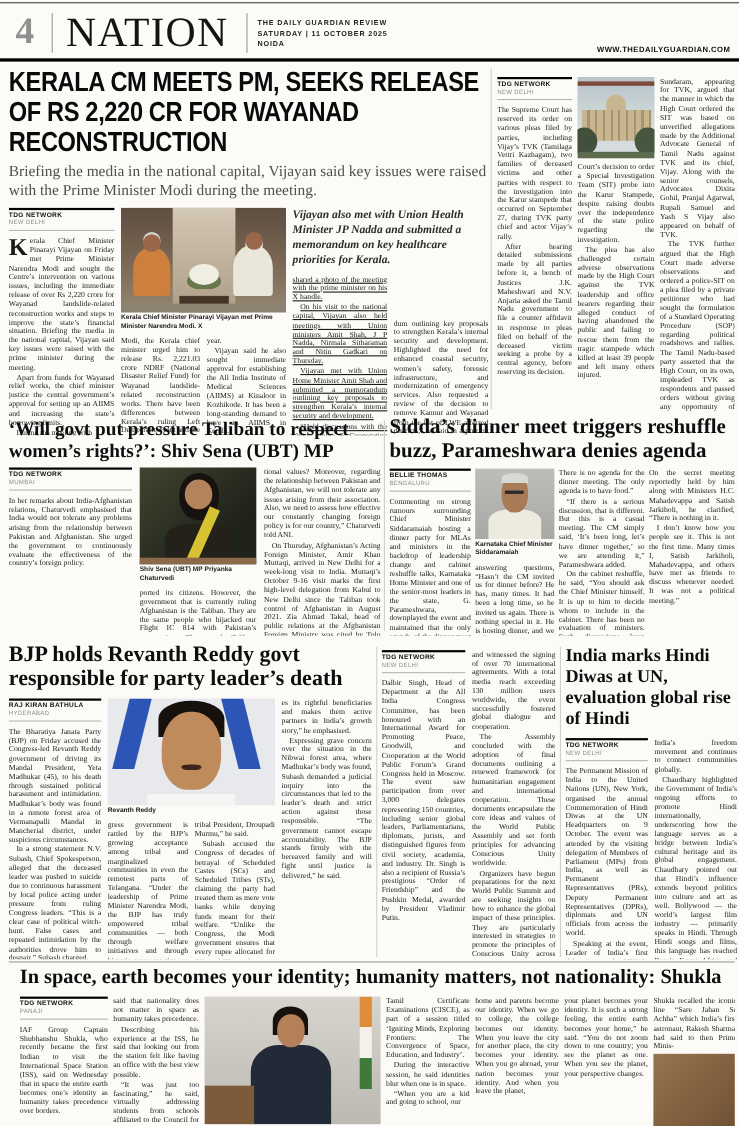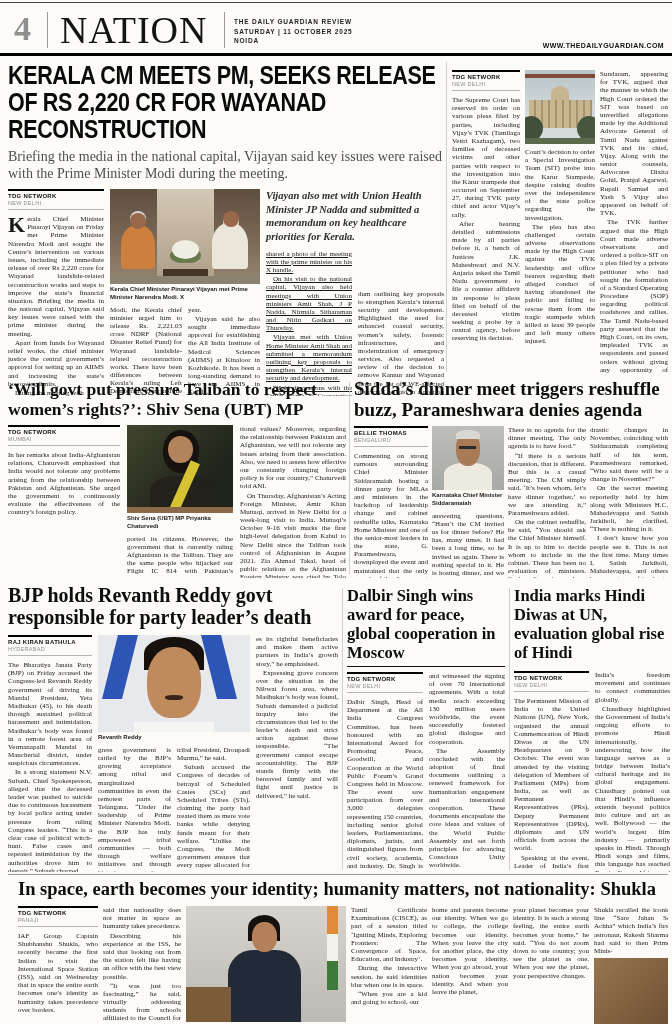--- a/index.html
+++ b/index.html
@@ -259,25 +259,24 @@
           <div class="ps-hair"></div>
           <div class="ps-glasses"></div>
         </div>
         <div class="cap">Karnataka Chief Minister Siddaramaiah</div>
         <div class="bt">
           <p>answering questions, “Hasn’t the CM invited us for dinner before? He has, many times. It had been a long time, so he invited us again. There is nothing special in it. He is hosting dinner, and we will attend.</p>
         </div>
       </div>
       <div class="bt" style="width:78px;flex:none;">
         <p>There is no agenda for the dinner meeting. The only agenda is to have food.”</p>
-        <p>“If there is a serious discussion, that is different. But this is a casual meeting. The CM simply said, ‘It’s been whom, let’s have dinner together,’ so we are attending it,” Parameshwara added.</p>
+        <p>“If there is a serious discussion, that is different. But this is a casual meeting. The CM simply said, ‘It’s been long, let’s have dinner together,’ so we are attending it,” Parameshwara added.</p>
         <p>On the cabinet reshuffle, he said, “You should ask the Chief Minister himself. It is up to him to decide whom to include in the cabinet. There has been no evaluation of ministers. Such discussions keep happening from time to time.” When asked about</p>
       </div>
       <div class="bt" style="width:78px;flex:none;">
-        <p>drastic changes in November, coinciding with Siddaramaiah completing half of his term, Parameshwara remarked, “Who said there will be a change in November?”</p>
         <p>On the secret meeting reportedly held by him along with Ministers H.C. Mahadevappa and Satish Jarkiholi, he clarified, “There is nothing in it.</p>
         <p>I don’t know how you people see it. This is not the first time. Many times I, Satish Jarkiholi, Mahadevappa, and others have met as friends to discuss whenever needed. It was not a political meeting.”</p>
       </div>
     </div>
   </div>
 
   <div class="art" style="left:8px;top:584px;width:330px;height:288px;">
     <div class="hl" style="font-size:20px;line-height:22px;">BJP holds Revanth Reddy govt responsible for party leader’s death</div>
     <div class="cols" style="margin-top:7px;gap:6px;">
       <div style="width:84px;flex:none;">
@@ -314,21 +313,20 @@
       <div class="bt" style="width:82px;flex:none;">
         <p>es its rightful beneficiaries and makes them active partners in India’s growth story,” he emphasised.</p>
         <p>Expressing grave concern over the situation in the Nibwai forest area, where Madhukar’s body was found, Subash demanded a judicial inquiry into the circumstances that led to the leader’s death and strict action against those responsible. “The government cannot escape accountability. The BJP stands firmly with the bereaved family and will fight until justice is delivered,” he said.</p>
       </div>
     </div>
   </div>
 
   <div class="vr" style="left:342px;top:588px;height:282px;"></div>
 
   <div class="art" style="left:347px;top:586px;width:158px;height:286px;">
-    <div class="hl" style="font-size:16.5px;line-height:19px;border-bottom:1.5px solid #111;padding-bottom:4px;">Dalbir Singh wins award for peace, global cooperation in Moscow</div>
     <div class="cols" style="margin-top:5px;gap:6px;">
       <div style="width:76px;flex:none;">
         <div class="byline">
           <div class="bn">TDG NETWORK</div>
           <div class="bl">NEW DELHI</div>
         </div>
         <div class="bt">
           <p>Dalbir Singh, Head of Department at the All India Congress Committee, has been honoured with an International Award for Promoting Peace, Goodwill, and Cooperation at the World Public Forum’s Grand Congress held in Moscow. The event saw participation from over 3,000 delegates representing 150 countries, including senior global leaders, Parliamentarians, diplomats, jurists, and distinguished figures from civil society, academia, and industry. Dr. Singh is also a recipient of Russia’s prestigious “Order of Friendship” and the Pushkin Medal, awarded by President Vladimir Putin.</p>
 
         </div>

